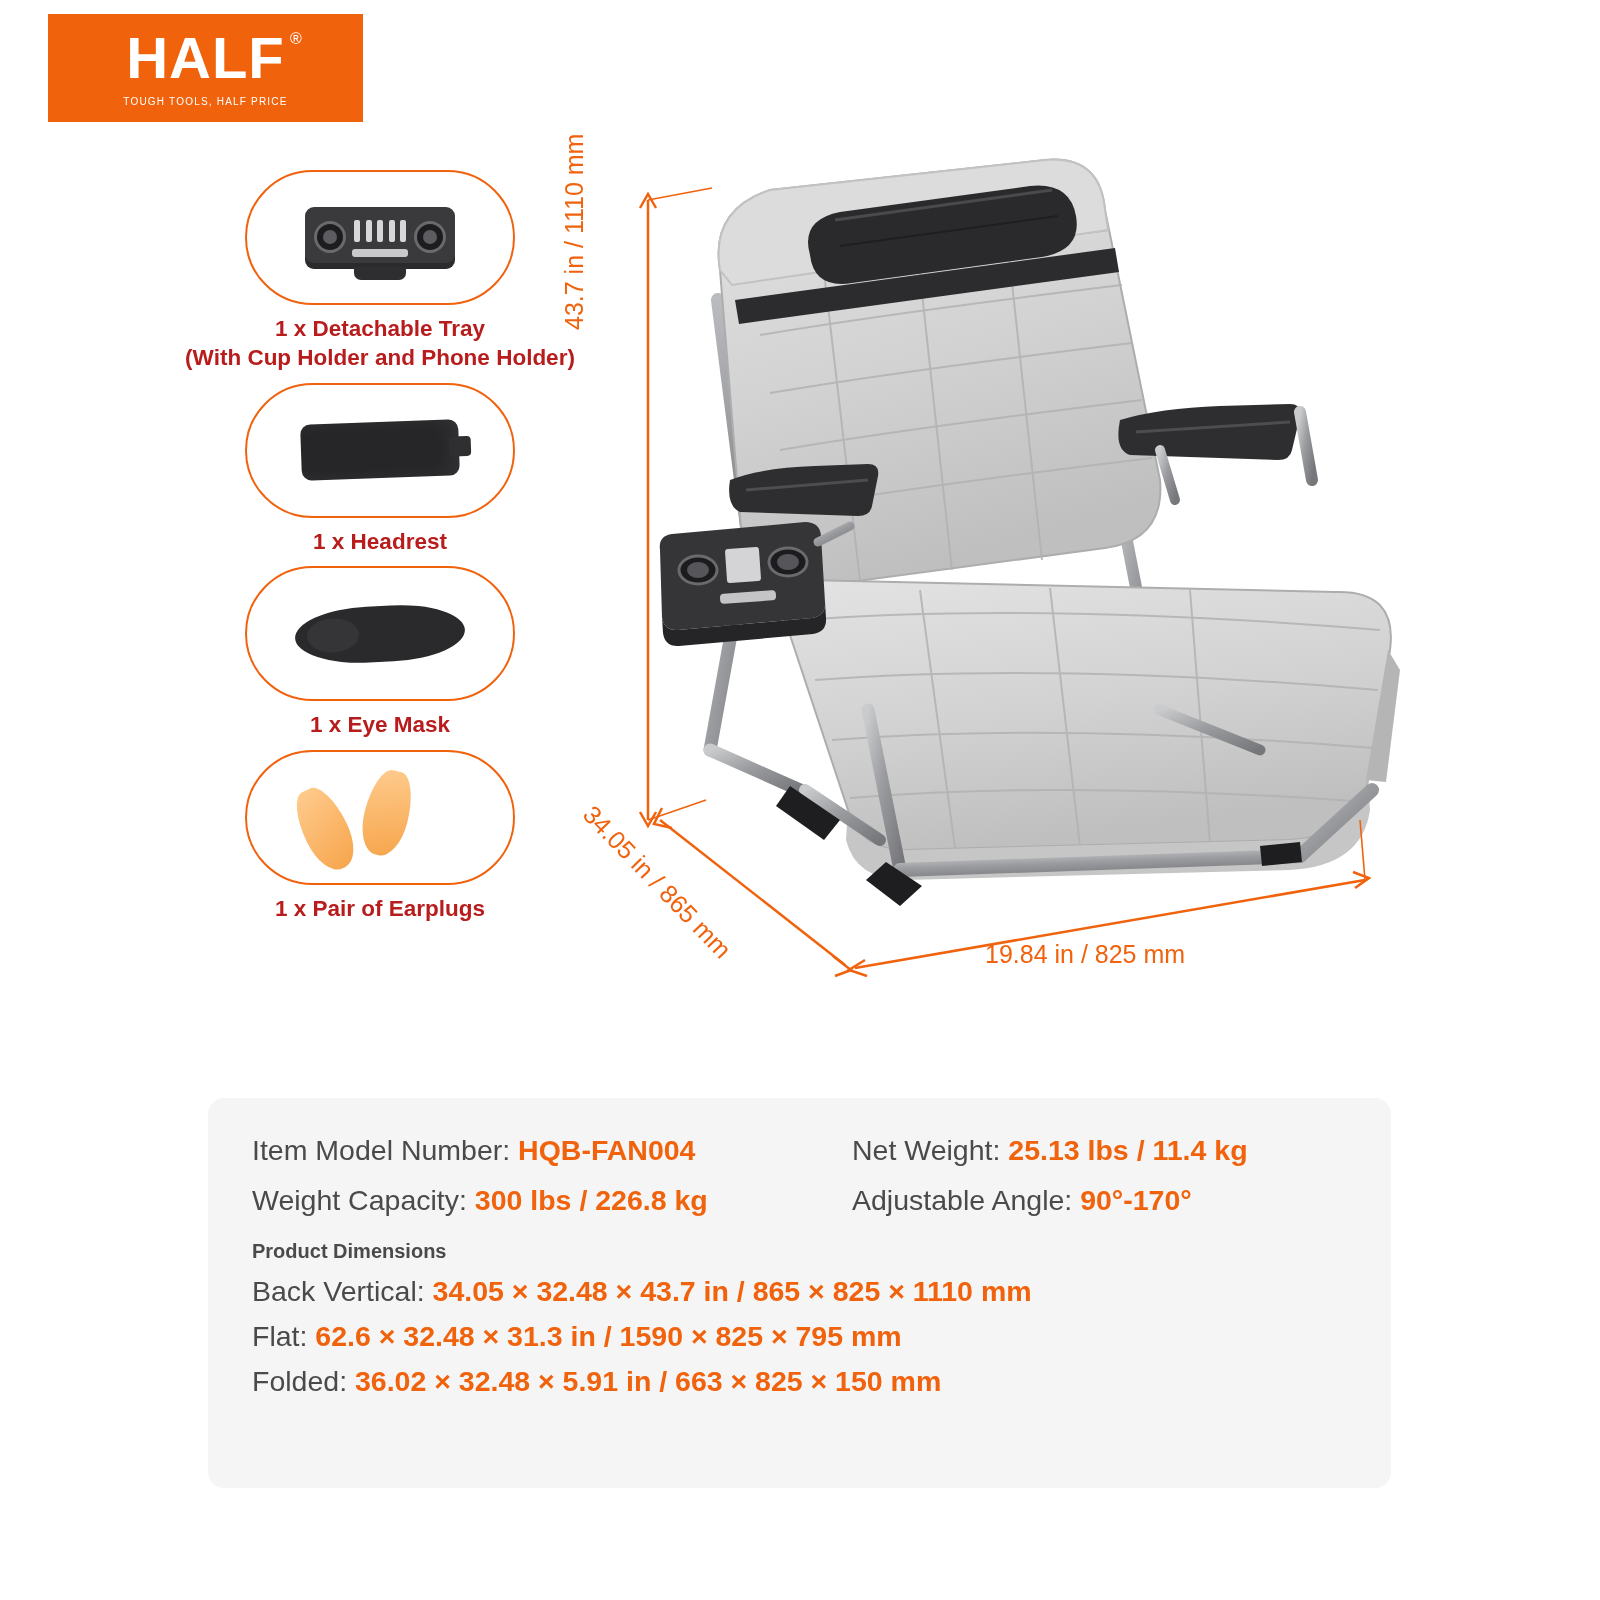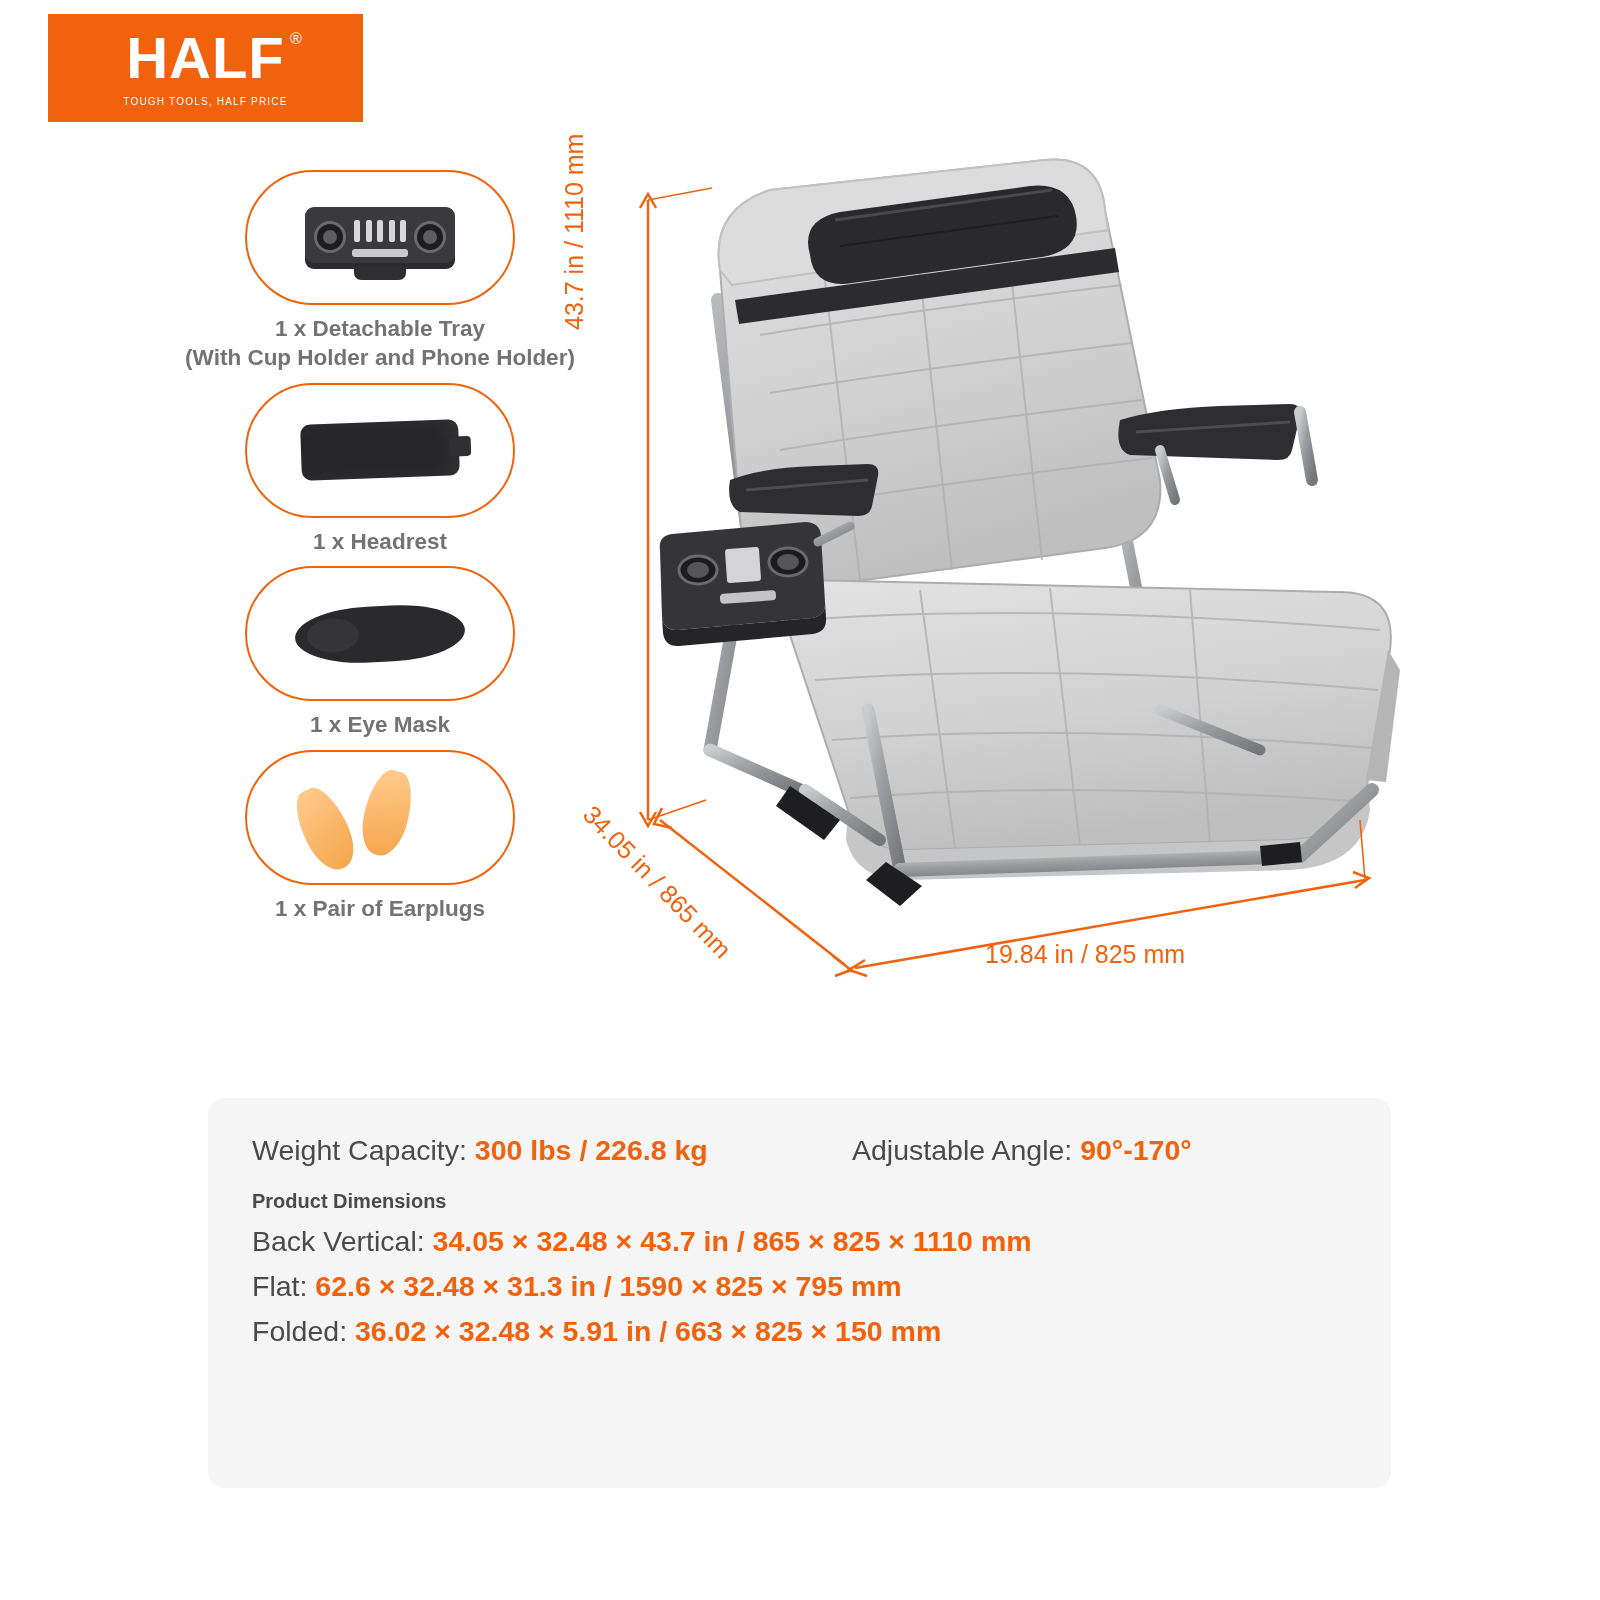--- a/index.html
+++ b/index.html
@@ -74,21 +74,21 @@
     border: 2px solid #F1620D;
     border-radius: 68px / 68px;
     box-sizing: border-box;
     display: flex;
     align-items: center;
     justify-content: center;
     position: relative;
   }
   .acc-caption {
     text-align: center;
-    color: #737373;
+    color: #b91c1c;
     font-weight: bold;
     font-size: 22.5px;
     line-height: 1.28;
     margin-top: 10px;
   }
 
   
   .tray {
     width: 150px;
     height: 62px;
@@ -467,20 +467,30 @@
     </g>
   </svg>
 
   <div class="dim-label dim-vertical">43.7 in / 1110 mm</div>
   <div class="dim-label dim-depth">34.05 in / 865 mm</div>
   <div class="dim-label dim-width">19.84 in / 825 mm</div>
 
   <div class="spec">
     <div class="spec-row">
       <div class="spec-cell col1">
+        <span>Item Model Number:</span>
+        <span class="val">HQB-FAN004</span>
+      </div>
+      <div class="spec-cell">
+        <span>Net Weight:</span>
+        <span class="val">25.13 lbs / 11.4 kg</span>
+      </div>
+    </div>
+    <div class="spec-row">
+      <div class="spec-cell col1">
         <span>Weight Capacity:</span>
         <span class="val">300 lbs / 226.8 kg</span>
       </div>
       <div class="spec-cell">
         <span>Adjustable Angle:</span>
         <span class="val">90°-170°</span>
       </div>
     </div>
 
     <div class="spec-title">Product Dimensions</div>

